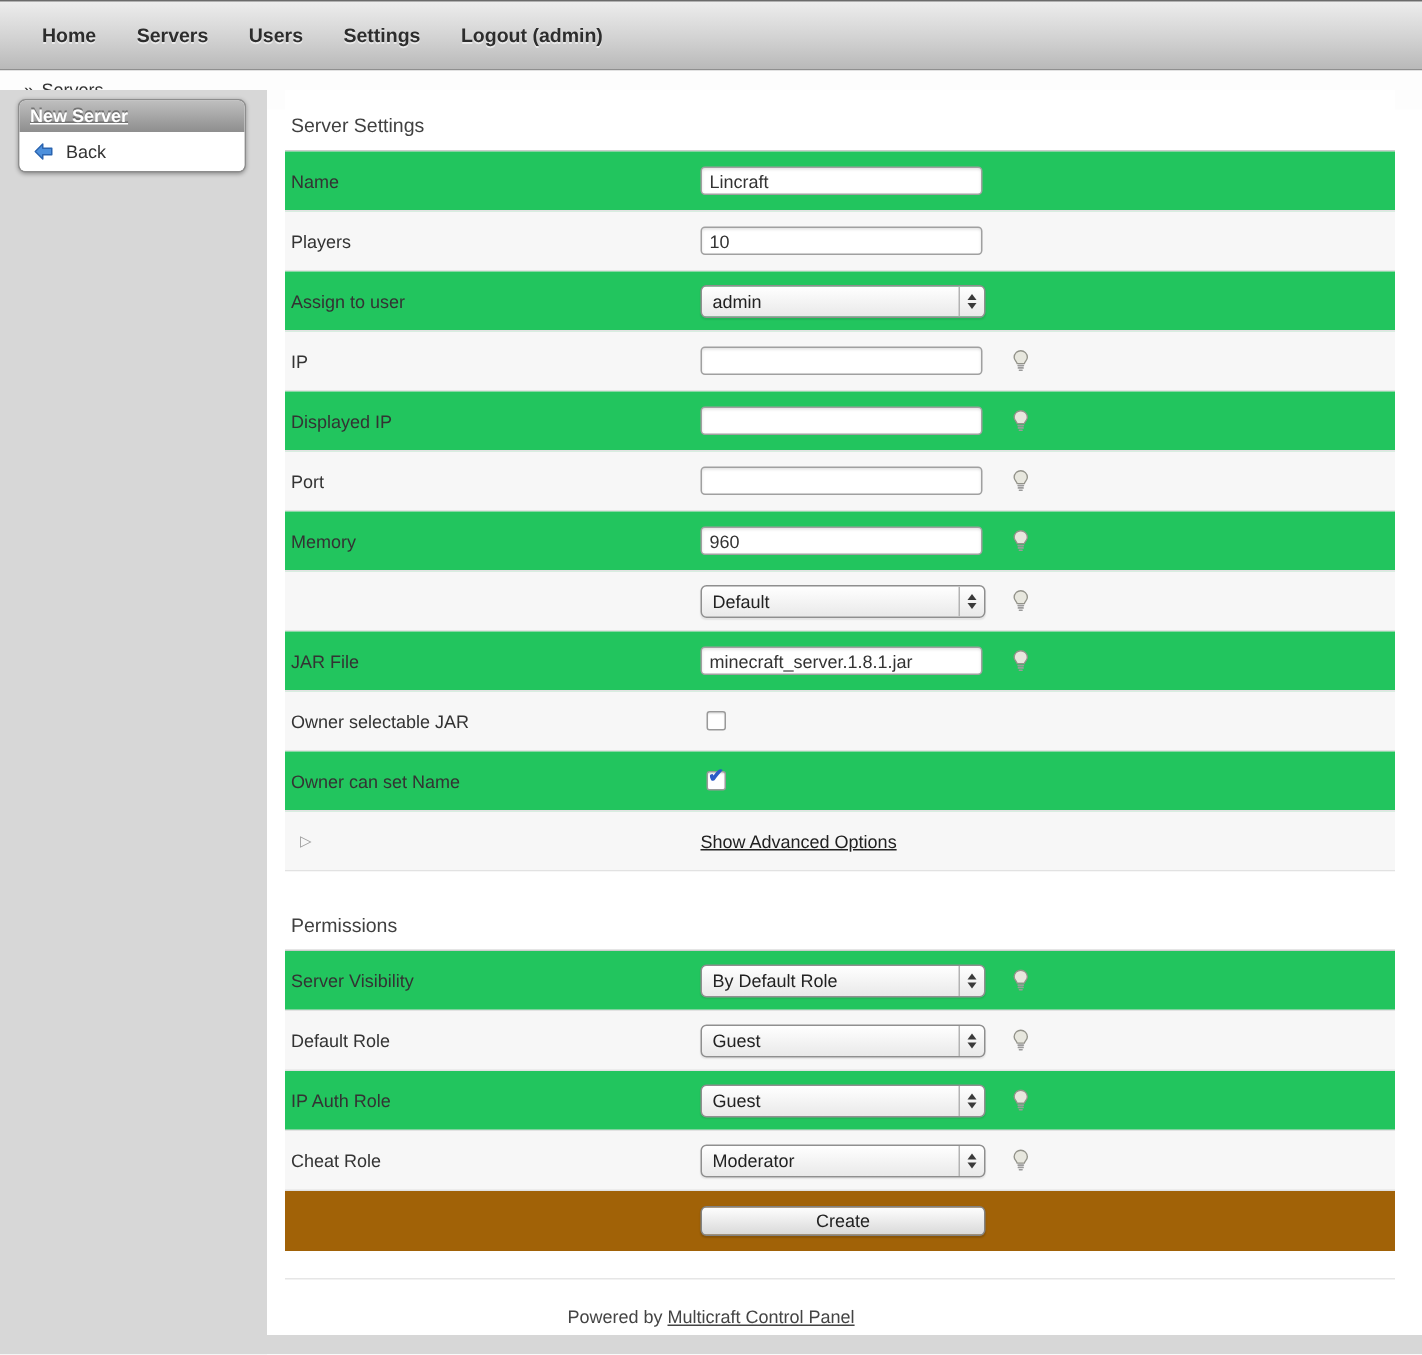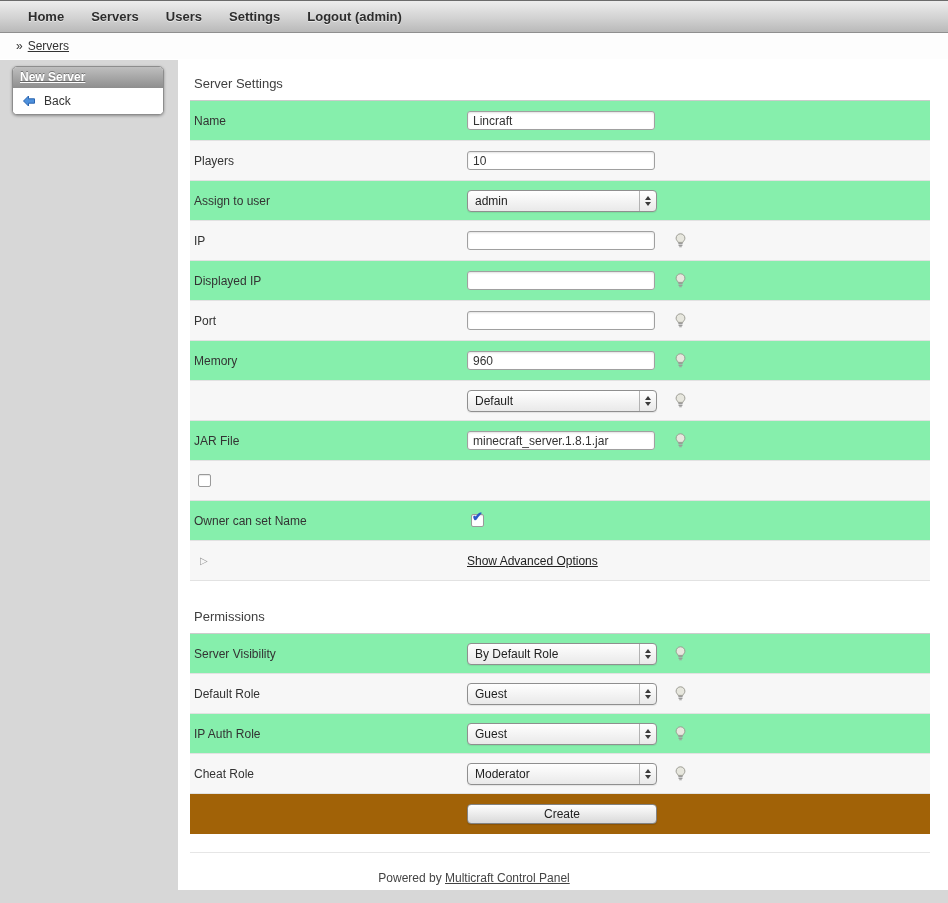--- a/index.html
+++ b/index.html
@@ -2,21 +2,21 @@
 <html><head>
 <meta charset="utf-8">
 <style>
   * { margin:0; padding:0; box-sizing:border-box; }
   html,body { background:#ffffff; }
   body { font-family:"Liberation Sans", sans-serif; }
   .page { position:relative; width:948px; height:903px; background:#fff; overflow:hidden; cursor:default; }
 
   
   .topnav {
-    height:33px; border-top:1px solid #6b6b6b; border-bottom:1px solid #8f8f8f;
+    height:47px; border-top:1px solid #6b6b6b; border-bottom:1px solid #8f8f8f;
     background:linear-gradient(180deg,#ededed 0%,#d2d2d2 55%,#b9b9b9 100%);
     display:flex; align-items:center; padding-left:28px; gap:27px;
   }
   .nav-item { font-size:13px; font-weight:bold; color:#2d2d2d; text-decoration:none;
     cursor:pointer; text-shadow:0 1px 0 rgba(255,255,255,.55); }
 
   
   .crumbbar { height:26px; display:flex; align-items:center; padding-left:16px;
     font-size:12px; color:#333; background:#fdfdfd; }
   .crumb-sep { margin-right:5px; }
@@ -37,21 +37,21 @@
     font-size:12px; color:#333; background:#fff; cursor:pointer; }
   .back-icon { display:inline-flex; width:16px; height:16px; }
 
   
   .main { position:absolute; top:60px; left:190px; width:740px; background:#fff; }
   .section-heading { font-size:13px; color:#404040; padding:16px 4px 9px;
     border-bottom:1px solid #cccccc; background:#fff; }
   .form-section + .form-section .section-heading { padding-top:28px; }
 
   .form-row { display:flex; align-items:center; height:40px; padding-left:4px;
-    border-bottom:1px solid #e2e2e2; background:#86efac; }
+    border-bottom:1px solid #e2e2e2; background:#22c55e; }
   .form-row.alt { background:#f7f7f7; }
   .row-label { width:273px; flex-shrink:0; font-size:12px; color:#333;
     display:flex; align-items:center; gap:6px; }
   .disclosure { font-size:10px; color:#9a9a9a; cursor:pointer; margin-left:6px; }
   .row-control { width:196px; flex-shrink:0; display:flex; align-items:center; }
 
   .txt { width:188px; height:19px; border:1px solid #a0a0a0; border-radius:3px;
     font-family:"Liberation Sans",sans-serif; font-size:12px; color:#333;
     padding:0 5px; background:#fff; box-shadow:inset 0 1px 2px rgba(0,0,0,.12); }
 
@@ -231,20 +231,21 @@
             <span class="help">
               <svg width="15" height="15" viewBox="0 0 15 15">
                 <path d="M7.5 0.8 A4.4 4.4 0 0 1 11.9 5.2 C11.9 7.2 10.3 7.9 9.9 9.4 L5.1 9.4 C4.7 7.9 3.1 7.2 3.1 5.2 A4.4 4.4 0 0 1 7.5 0.8 Z" fill="#e7e7de" stroke="#93938a" stroke-width="0.9"></path>
                 <rect x="5.2" y="10.1" width="4.6" height="1.2" rx="0.6" fill="#9b9b9b"></rect>
                 <rect x="5.4" y="11.7" width="4.2" height="1.2" rx="0.6" fill="#9b9b9b"></rect>
                 <rect x="6.1" y="13.3" width="2.8" height="1" rx="0.5" fill="#9b9b9b"></rect>
               </svg>
             </span>
           </div>
           <div class="form-row alt">
+            <div class="row-label">Owner selectable JAR</div>
             <div class="row-control">
               <span class="cbx"></span>
             </div>
           </div>
           <div class="form-row">
             <div class="row-label">Owner can set Name</div>
             <div class="row-control">
               <span class="cbx">
                 <span class="ck" style="color: rgb(43, 91, 199);">✔</span>
               </span>

